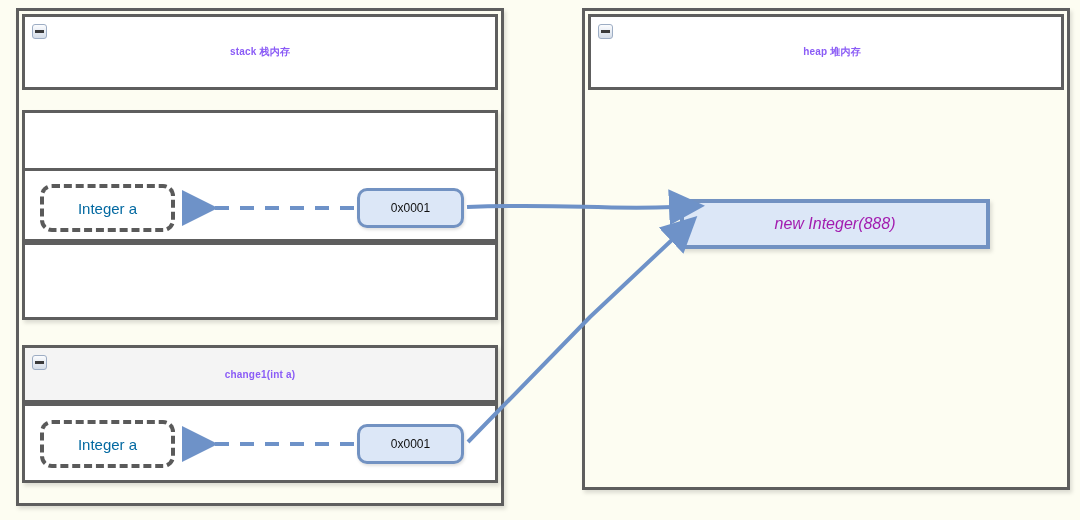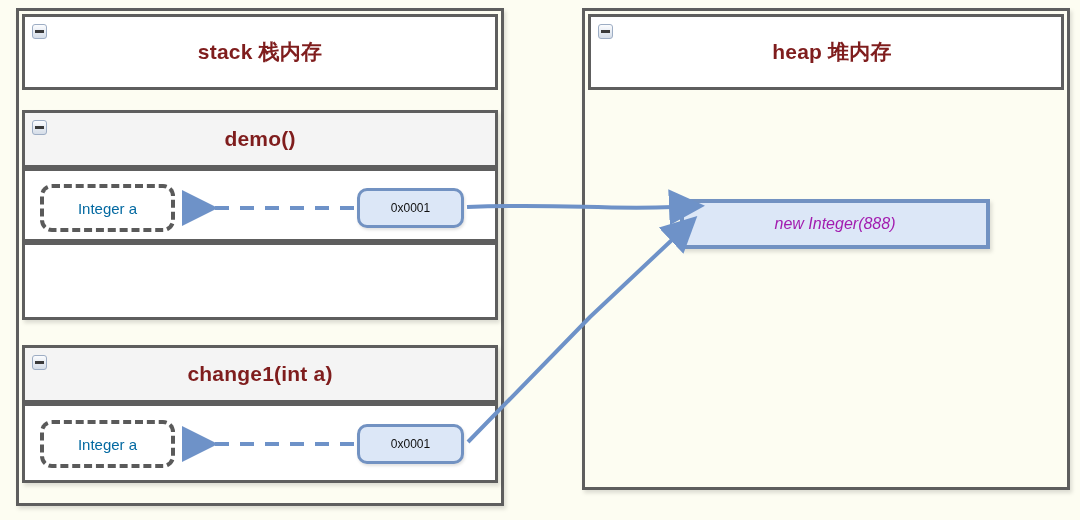--- a/index.html
+++ b/index.html
@@ -30,23 +30,23 @@
     position: absolute;
     box-sizing: border-box;
     border: 3px solid #5e5e5e;
     background: #f4f4f4;
     display: flex;
     align-items: center;
     justify-content: center;
   }
   .hdr.white { background: #ffffff; }
   .hdr-title {
-    font-size: 21px;
+    font-size: 10px;
     font-weight: bold;
-    color: #7f1d1d;
+    color: #8b5cf6;
     letter-spacing: 0.2px;
   }
 
   
   .collapse-icon {
     position: absolute;
     left: 7px;
     top: 7px;
     width: 15px;
     height: 15px;
@@ -143,26 +143,20 @@
   <div class="hdr white" style="left:22px; top:14px; width:476px; height:76px;">
     <div class="collapse-icon">
         <i></i>
       </div>
     <div class="hdr-title">stack 栈内存</div>
   </div>
 
   <div class="box" style="left:22px; top:110px; width:476px; height:210px; background:#ffffff;">
   </div>
 
-  <div class="hdr" style="left:22px; top:110px; width:476px; height:58px;">
-    <div class="collapse-icon">
-        <i></i>
-      </div>
-    <div class="hdr-title">demo()</div>
-  </div>
 
   <div class="row" style="left:22px; top:168px; width:476px; height:74px;"></div>
   <div class="var-slot" style="left:40px; top:184px; width:135px; height:48px;">
     <span>Integer a</span>
   </div>
   <div class="chip" style="left:357px; top:188px; width:107px; height:40px;">
     <span>0x0001</span>
   </div>
 
   <div class="row" style="left:22px; top:242px; width:476px; height:78px;"></div>

